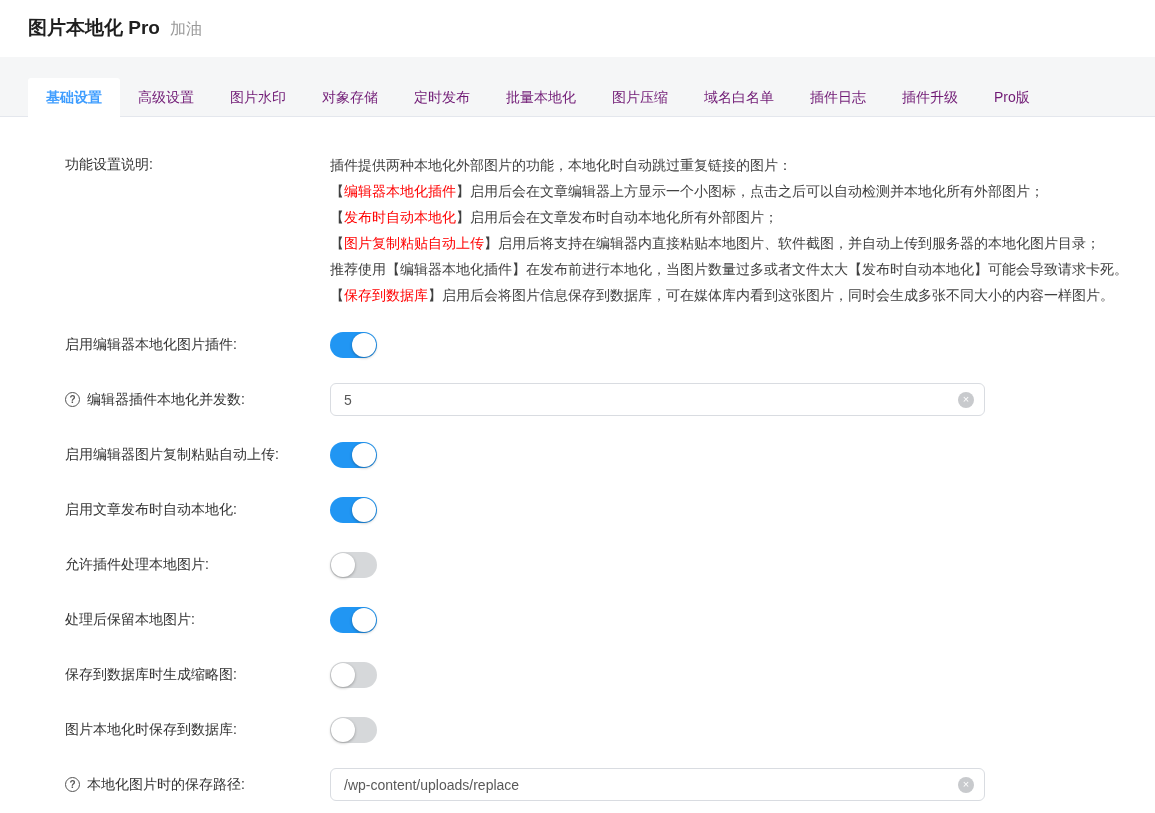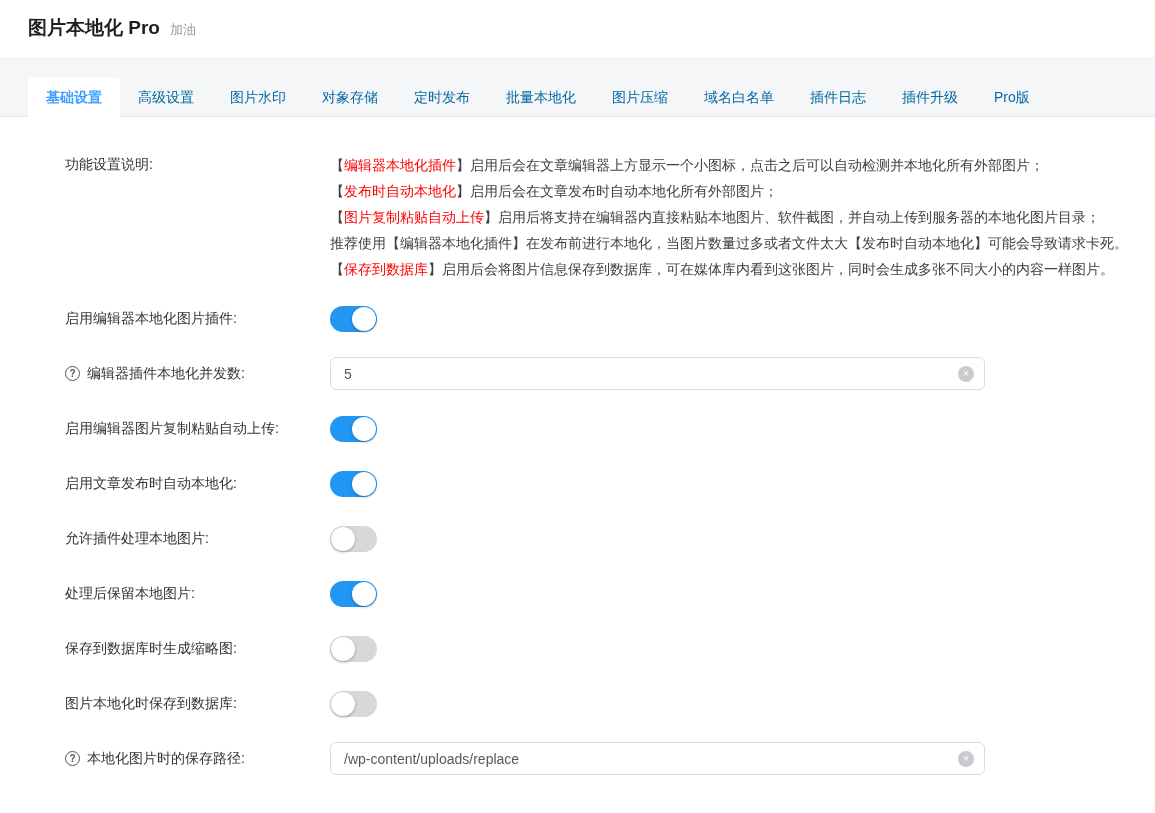--- a/index.html
+++ b/index.html
@@ -6,35 +6,35 @@
   html,body { margin:0; padding:0; }
   body {
     width:1155px; height:813px; overflow:hidden;
     background:#ffffff;
     font-family:"Liberation Sans","DejaVu Sans",sans-serif;
     color:#333;
   }
   
   .page-header { padding:15px 0 14px 28px; height:57px; }
   .page-title { font-size:19px; font-weight:bold; color:#1f1f1f; }
-  .page-badge { font-size:13px; color:#9a9a9a; margin-left:10px; }
+  .page-badge { font-size:16px; color:#9a9a9a; margin-left:10px; }
 
   
   .tabbar {
     position:relative; height:60px; width:100%;
     background:#f5f6f7;
     padding:21px 0 0 28px;
     display:flex; align-items:flex-start;
   }
   .tabbar-baseline { position:absolute; bottom:0; left:0; right:0; height:1px; background:#e4e7ed; }
   .tab {
     position:relative; z-index:1;
     height:39px; line-height:39px;
     padding:0 18px;
-    font-size:14px; color:#0369a1;
+    font-size:14px; color:#701a75;
     cursor:pointer; white-space:nowrap;
   }
   .tab.active { background:#ffffff; color:#409eff; border-radius:3px 3px 0 0;font-weight:bold; }
 
   
   .content { padding:35px 0 0 65px; }
   .desc-row { display:flex; margin-bottom:20px; }
   .label-col { width:265px; flex:none; font-size:14px; color:#333; display:flex; align-items:center;text-align:right; }
   .desc-row .label-col { align-items:flex-start; padding-top:4px; }
   .desc-lines { font-size:14px; color:#404040; line-height:26px; }
@@ -101,20 +101,21 @@
     <div class="tab">域名白名单</div>
     <div class="tab">插件日志</div>
     <div class="tab">插件升级</div>
     <div class="tab">Pro版</div>
   </div>
 
 <div class="content">
   <div class="desc-row">
     <div class="label-col">功能设置说明:</div>
     <div class="desc-lines" id="desc-lines">
+        <div><span>插件提供两种本地化外部图片的功能，本地化时自动跳过重复链接的图片：</span></div>
         <div><span>【</span><span class="red">编辑器本地化插件</span><span>】启用后会在文章编辑器上方显示一个小图标，点击之后可以自动检测并本地化所有外部图片；</span></div>
         <div><span>【</span><span class="red">发布时自动本地化</span><span>】启用后会在文章发布时自动本地化所有外部图片；</span></div>
         <div><span>【</span><span class="red">图片复制粘贴自动上传</span><span>】启用后将支持在编辑器内直接粘贴本地图片、软件截图，并自动上传到服务器的本地化图片目录；</span></div>
         <div><span>推荐使用【编辑器本地化插件】在发布前进行本地化，当图片数量过多或者文件太大【发布时自动本地化】可能会导致请求卡死。</span></div>
         <div><span>【</span><span class="red">保存到数据库</span><span>】启用后会将图片信息保存到数据库，可在媒体库内看到这张图片，同时会生成多张不同大小的内容一样图片。</span></div>
       </div>
   </div>
   <div id="form-rows">
       <div class="form-row">
         <div class="label-col">

